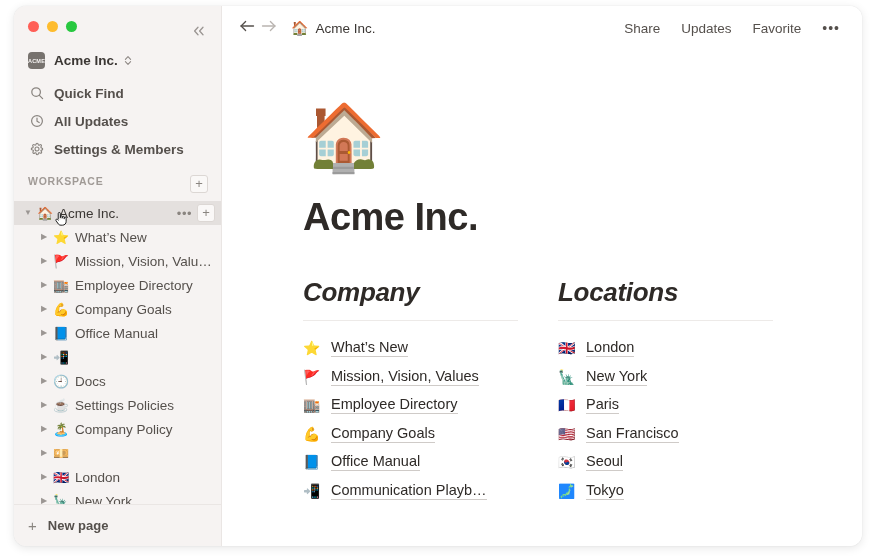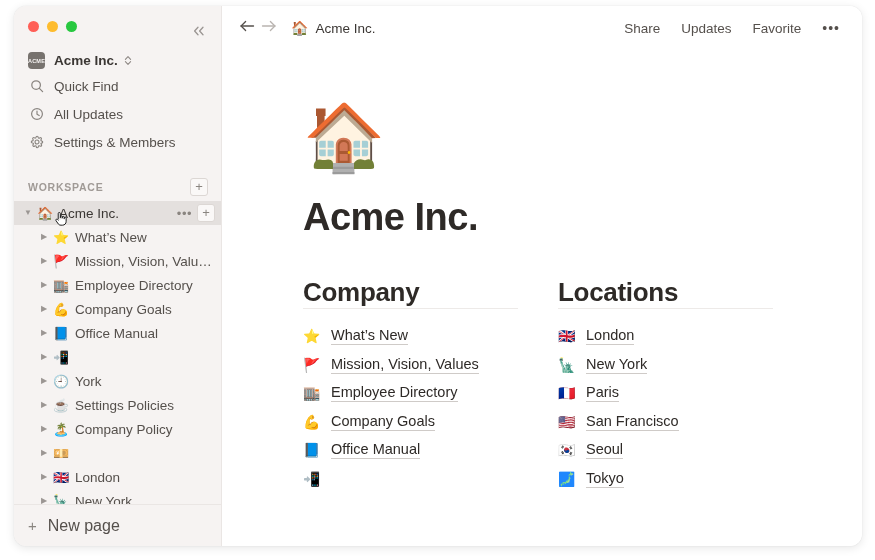--- a/index.html
+++ b/index.html
@@ -103,45 +103,46 @@
     font-size: 9px;
     color: #8E8884;
     line-height: 1;
     display: flex;
     flex-direction: column;
     gap: 1px;
   }
 
   .nav-item {
     display: flex;
-    align-items: flex-start;
+    align-items: center;
     height: 28px;
     margin: 0 8px;
     padding: 0 6px;
     border-radius: 4px;
     cursor: pointer;
+    font-weight: bold;
   }
   .nav-ico {
     width: 17px;
     margin-right: 9px;
     flex: none;
     display: flex;
     align-items: center;
     justify-content: center;
     color: #8A8580;
   }
   .nav-label {
     font-size: 13.5px;
     color: #55504C;
     white-space: nowrap;
   }
 
   .section-head {
     display: flex;
-    align-items: center;
+    align-items: flex-start;
     height: 24px;
     margin: 12px 8px 2px 8px;
     padding: 0 5px 0 6px;
   }
   .section-title {
     font-size: 10.5px;
     font-weight: bold;
     letter-spacing: 0.75px;
     color: #A09A96;
     flex: 1;
@@ -231,22 +232,23 @@
     cursor: pointer;
     flex: none;
   }
   .sb-footer .plus-glyph {
     color: #8A8580;
     font-size: 15px;
     margin-right: 11px;
     line-height: 1;
   }
   .sb-footer .footer-label {
-    font-size: 16px;
+    font-size: 13px;
     color: #55504C;
+    font-weight: bold;
   }
 
   
   #main {
     flex: 1;
     height: 100%;
     background: #ffffff;
     display: flex;
     flex-direction: column;
     overflow: hidden;
@@ -309,20 +311,22 @@
     margin-bottom: 38px;
   }
 
   .columns { display: flex; }
   .col { width: 250px; margin-right: 5px; }
   .col-head {
     font-size: 26px;
     font-weight: bold;
     color: #2E2A27;
     letter-spacing: -0.3px;
+    margin-bottom: 12px;
+    font-style: italic;
   }
   .col-rule {
     height: 1px;
     background: #EDEAE8;
     margin-bottom: 13px;
     width: 215px;
   }
   .link-row {
     display: flex;
     align-items: center;
@@ -461,21 +465,21 @@
         </div>
 
         <div class="tree-row row-l1 child">
           <span class="twisty">▶</span>
           <span class="page-emoji">📲</span>
         </div>
 
         <div class="tree-row row-l1 child">
           <span class="twisty">▶</span>
           <span class="page-emoji">🕘</span>
-          <span class="page-title">York</span>
+          <span class="page-title">Docs</span>
         </div>
 
         <div class="tree-row row-l1 child">
           <span class="twisty">▶</span>
           <span class="page-emoji">☕</span>
           <span class="page-title">Settings Policies</span>
         </div>
 
         <div class="tree-row row-l1 child">
           <span class="twisty">▶</span>
@@ -563,20 +567,21 @@
           <div class="link-row">
             <span class="link-emoji">💪</span>
             <span class="link-text">Company Goals</span>
           </div>
           <div class="link-row">
             <span class="link-emoji">📘</span>
             <span class="link-text">Office Manual</span>
           </div>
           <div class="link-row">
             <span class="link-emoji">📲</span>
+            <span class="link-text">Communication Playb…</span>
           </div>
         </div>
 
         <div class="col">
           <div class="col-head">Locations</div>
           <div class="col-rule"></div>
 
           <div class="link-row">
             <span class="link-emoji">🇬🇧</span>
             <span class="link-text">London</span>

